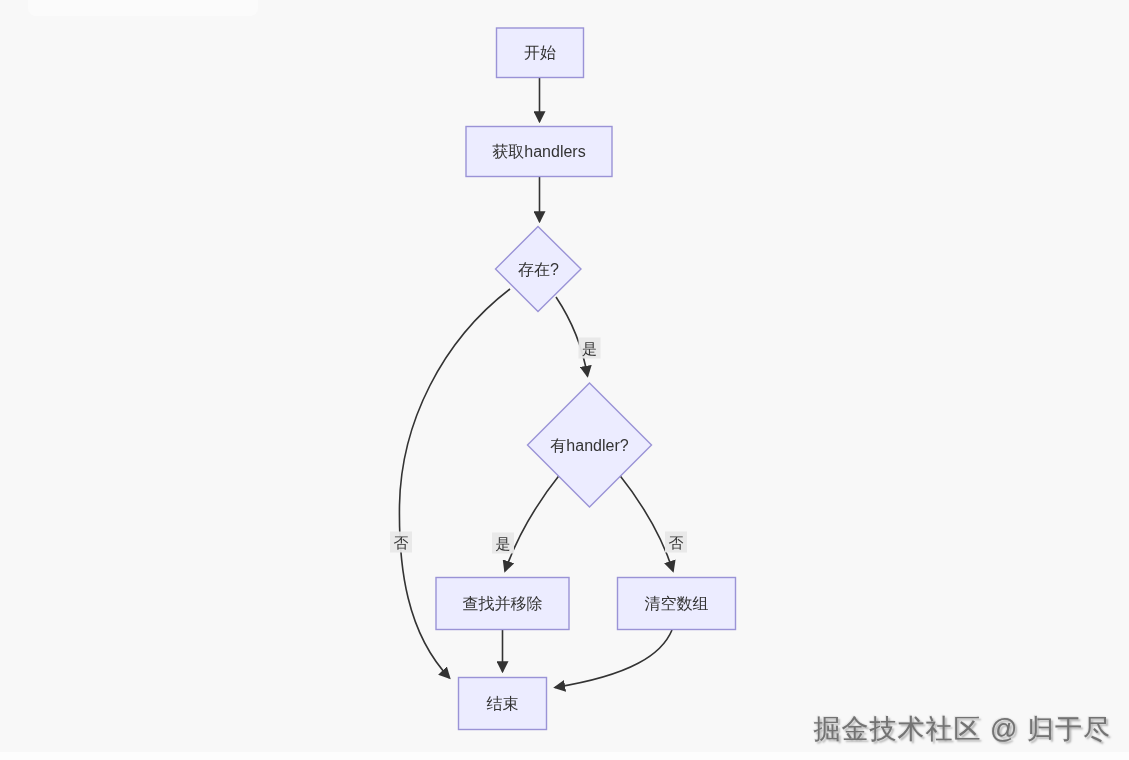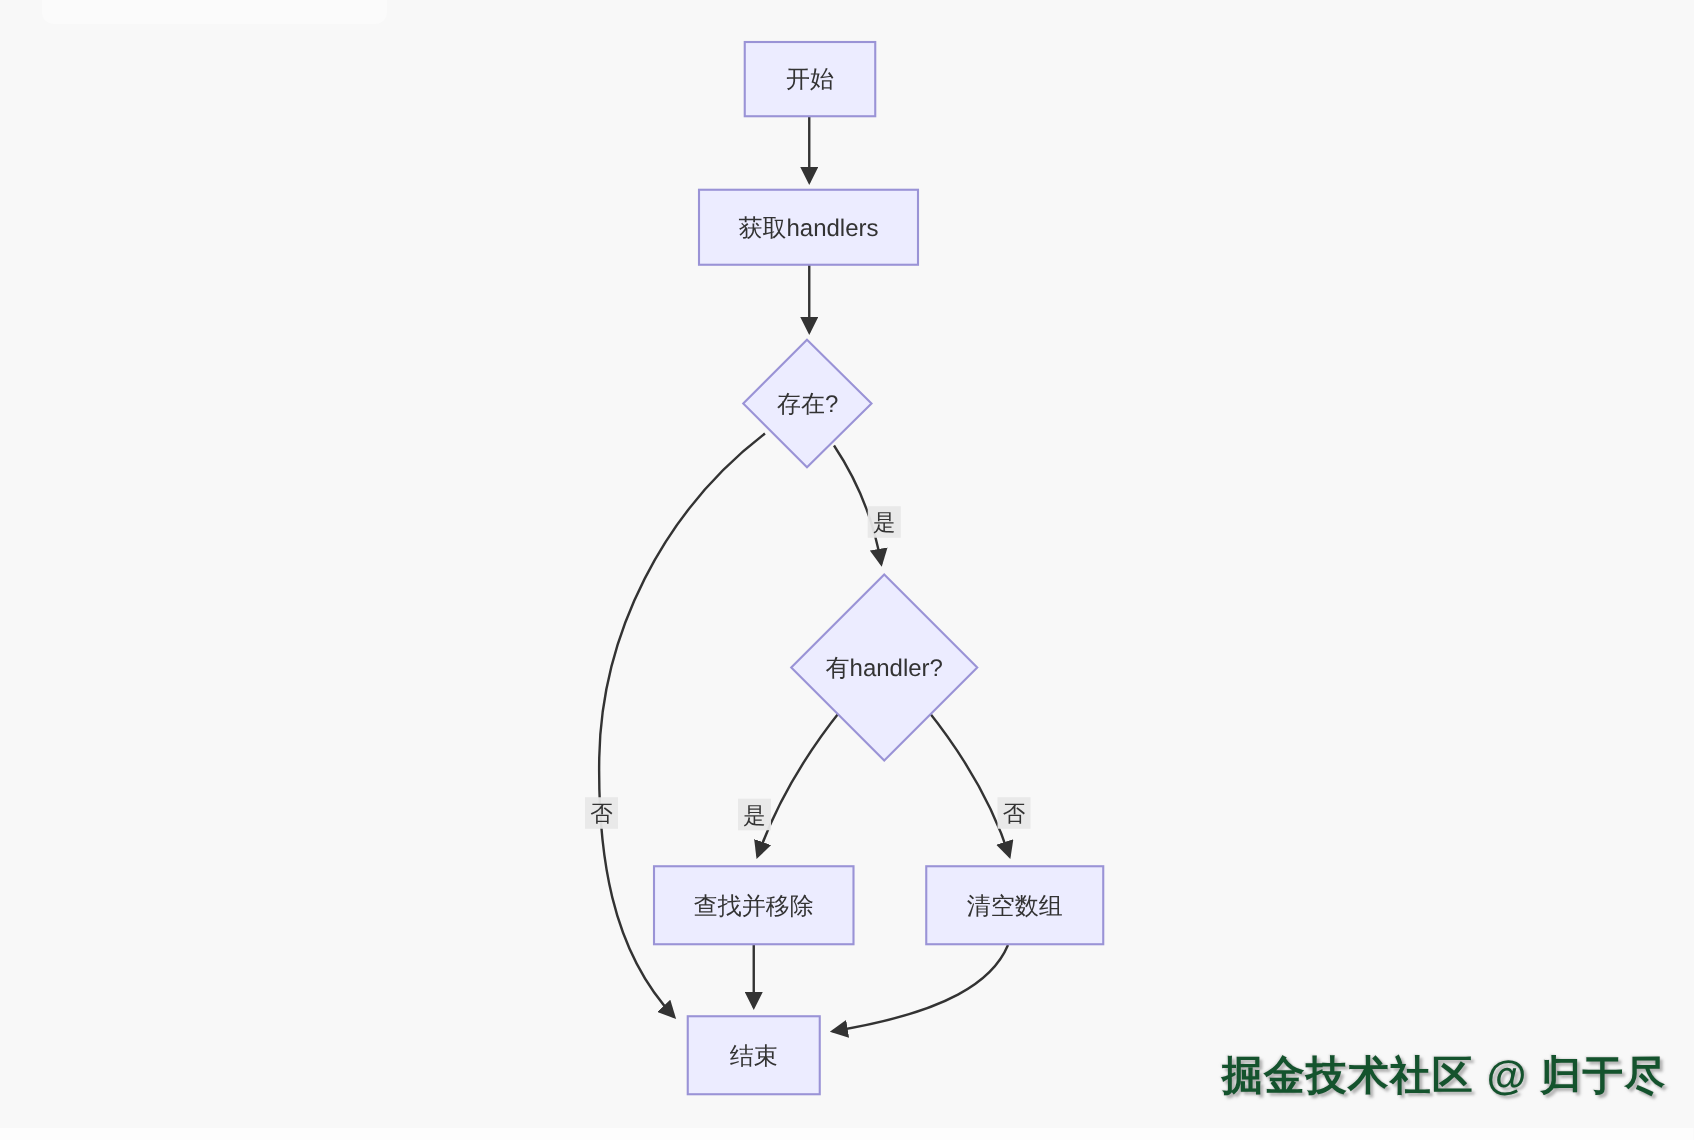--- a/index.html
+++ b/index.html
@@ -65,25 +65,25 @@
     position: absolute;
     left: 0;
     bottom: 0;
     width: 100%;
     height: 8px;
     background: #fdfdfd;
   }
   .watermark {
     position: absolute;
     right: 18px;
-    bottom: 25px;
+    bottom: 13px;
     font-size: 27px;
-    font-weight: 700;
+    font-weight: 400;
     letter-spacing: 1px;
-    color: #14532d;
+    color: #737373;
     text-shadow: 2px 2px 2px rgba(120,120,120,0.55), -1px -1px 1px rgba(200,200,200,0.35), 0 0 1px rgba(90,90,90,0.35);
     white-space: nowrap;
     user-select: none;
   }
 </style>
 </head>
 <body>
 
 <div class="canvas-wrap">
   <div class="bg-artifact-top"></div>

